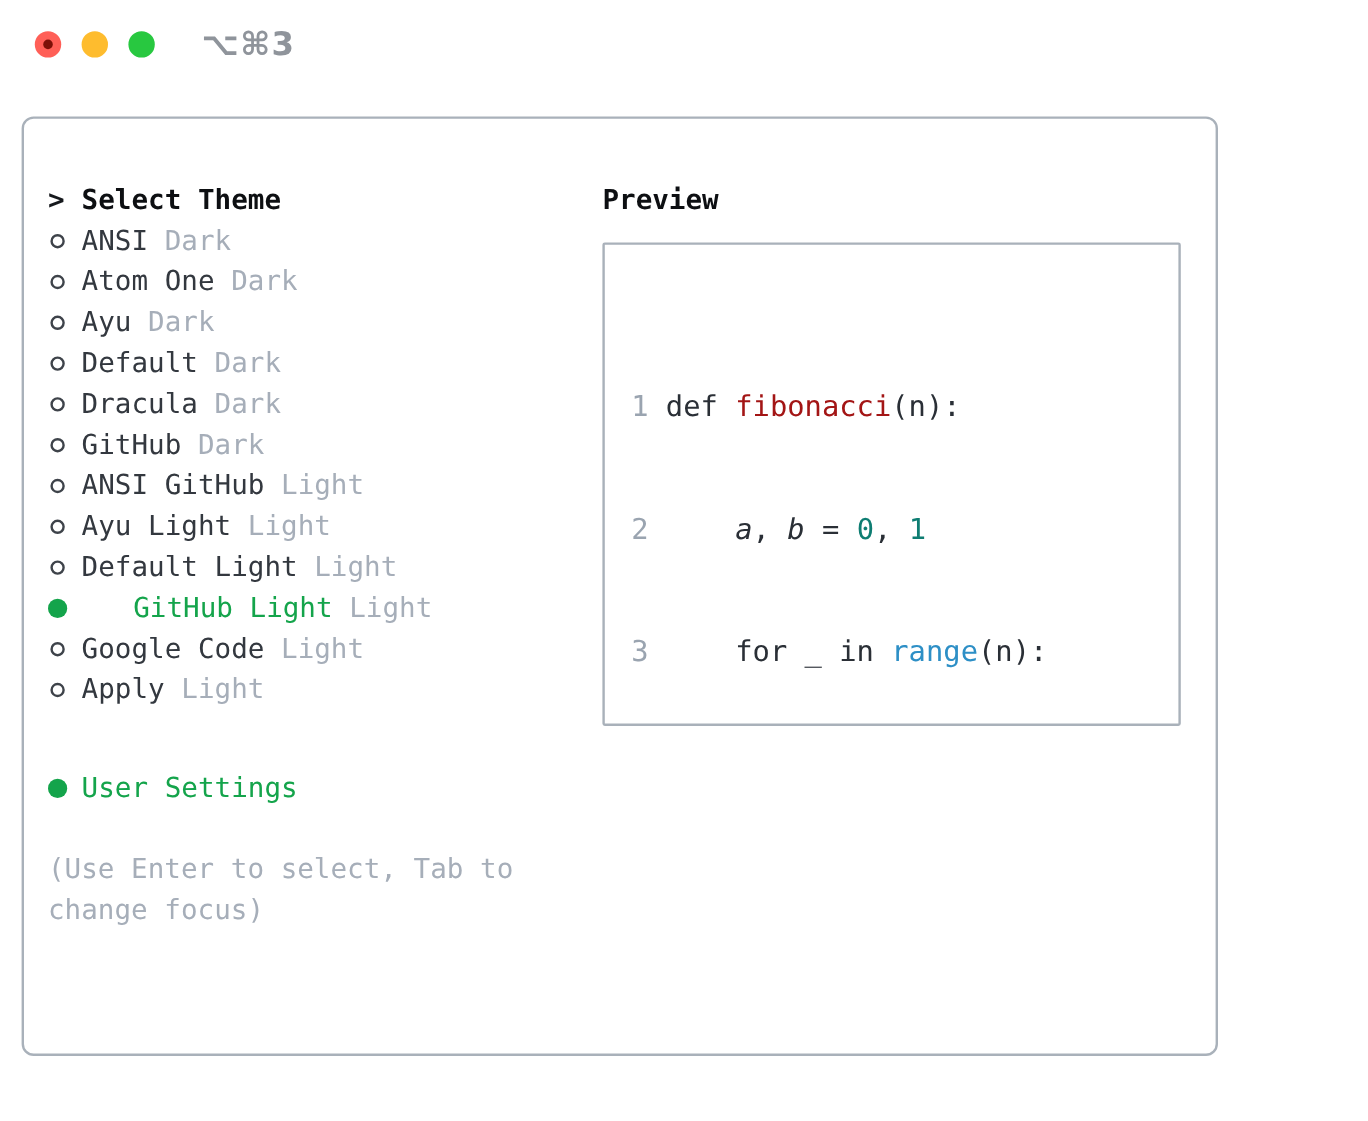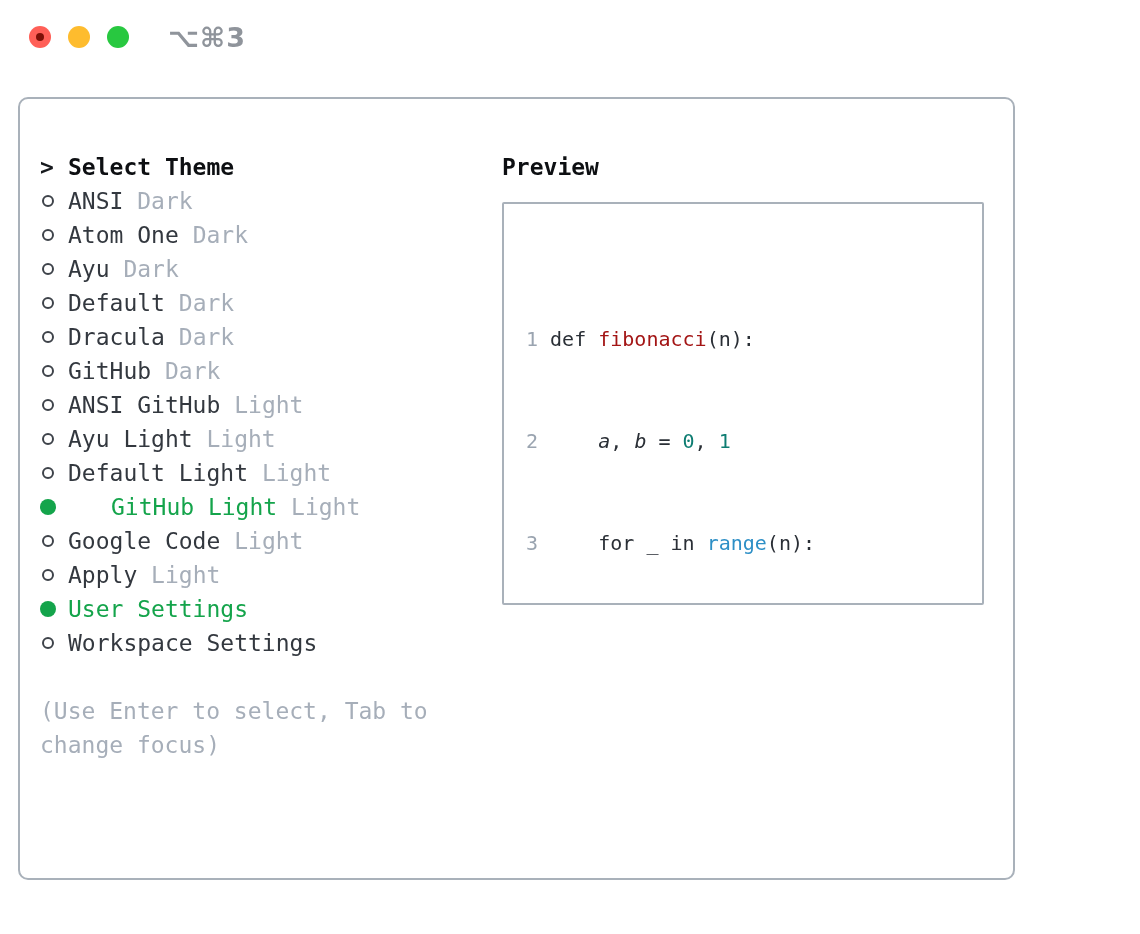--- a/index.html
+++ b/index.html
@@ -54,37 +54,37 @@
   .prompt{font-weight:700;color:#16191d;font-size:23px;}
   .hdr{font-weight:700;color:#0d0f12;}
   .radio{width:12px;height:12px;border:2px solid #3e434a;border-radius:50%;margin-left:2px;}
   .theme-row{cursor:pointer;}
   .theme-name{color:#33383f;text-align:center;}
   .theme-variant{color:var(--muted-gray);}
   .theme-row.selected .radio{width:16px;height:16px;border:none;background:var(--accent-green);margin-left:0;}
   .theme-row.selected .theme-name{color:var(--accent-green);margin-left:43px;}
   .apply-title-row{margin-top:34px;}
   .apply-title{color:#14171a;}
-  .apply-row{cursor:pointer;}
+  .apply-row{cursor:pointer;margin-top:48px;}
   .apply-label{color:#33383f;}
   .apply-row.selected .radio{width:16px;height:16px;border:none;background:var(--accent-green);margin-left:0;}
   .apply-row.selected .apply-label{color:var(--accent-green);}
   .help{margin-top:34px;color:var(--muted-gray);font-size:23px;line-height:34px;white-space:pre;}
   
   .right-col{position:absolute;left:482px;top:51px;width:500px;}
   .preview-label-row{height:34px;display:flex;align-items:center;}
   .preview-label{font-weight:700;color:#0d0f12;font-size:23px;}
   .preview-box{
     margin-top:18px;width:482px;height:403px;
     border:2px solid var(--border-gray);background:#fff;border-radius:2px;
     overflow:hidden;
   }
   .codepane{
     padding:50px 0 0 22px;
-    font-size:20px;line-height:34px;color:var(--code-dark);white-space:pre;
+    font-size:24px;line-height:34px;color:var(--code-dark);white-space:pre;
   }
   .cl,.dl{height:34px;white-space:pre;}
   .ln{display:inline-block;width:2ch;color:var(--linenum-gray);}
   .c-func{color:var(--func-red);}
   .c-num{color:var(--num-teal);}
   .c-builtin{color:var(--builtin-blue);}
   .c-var{font-style:italic;}
 </style>
 </head>
 <body>
@@ -154,24 +154,20 @@
       </div>
       <div class="row theme-row">
         <span class="gutter"><span class="radio"></span></span>
         <span class="theme-name">Apply</span><span> </span><span class="theme-variant">Light</span>
       </div>
 
       <div class="row apply-row selected">
         <span class="gutter"><span class="radio"></span></span>
         <span class="apply-label">User Settings</span>
       </div>
-      <div class="row apply-row">
-        <span class="gutter"><span class="radio"></span></span>
-        <span class="apply-label">Workspace Settings</span>
-      </div>
 
       <div class="help"><span>(Use Enter to select, Tab to</span><br><span>change focus)</span></div>
     </div>
 
     <div class="right-col">
       <div class="preview-label-row">
         <span class="preview-label">Preview</span>
       </div>
       <div class="preview-box">
         <div class="codepane">

